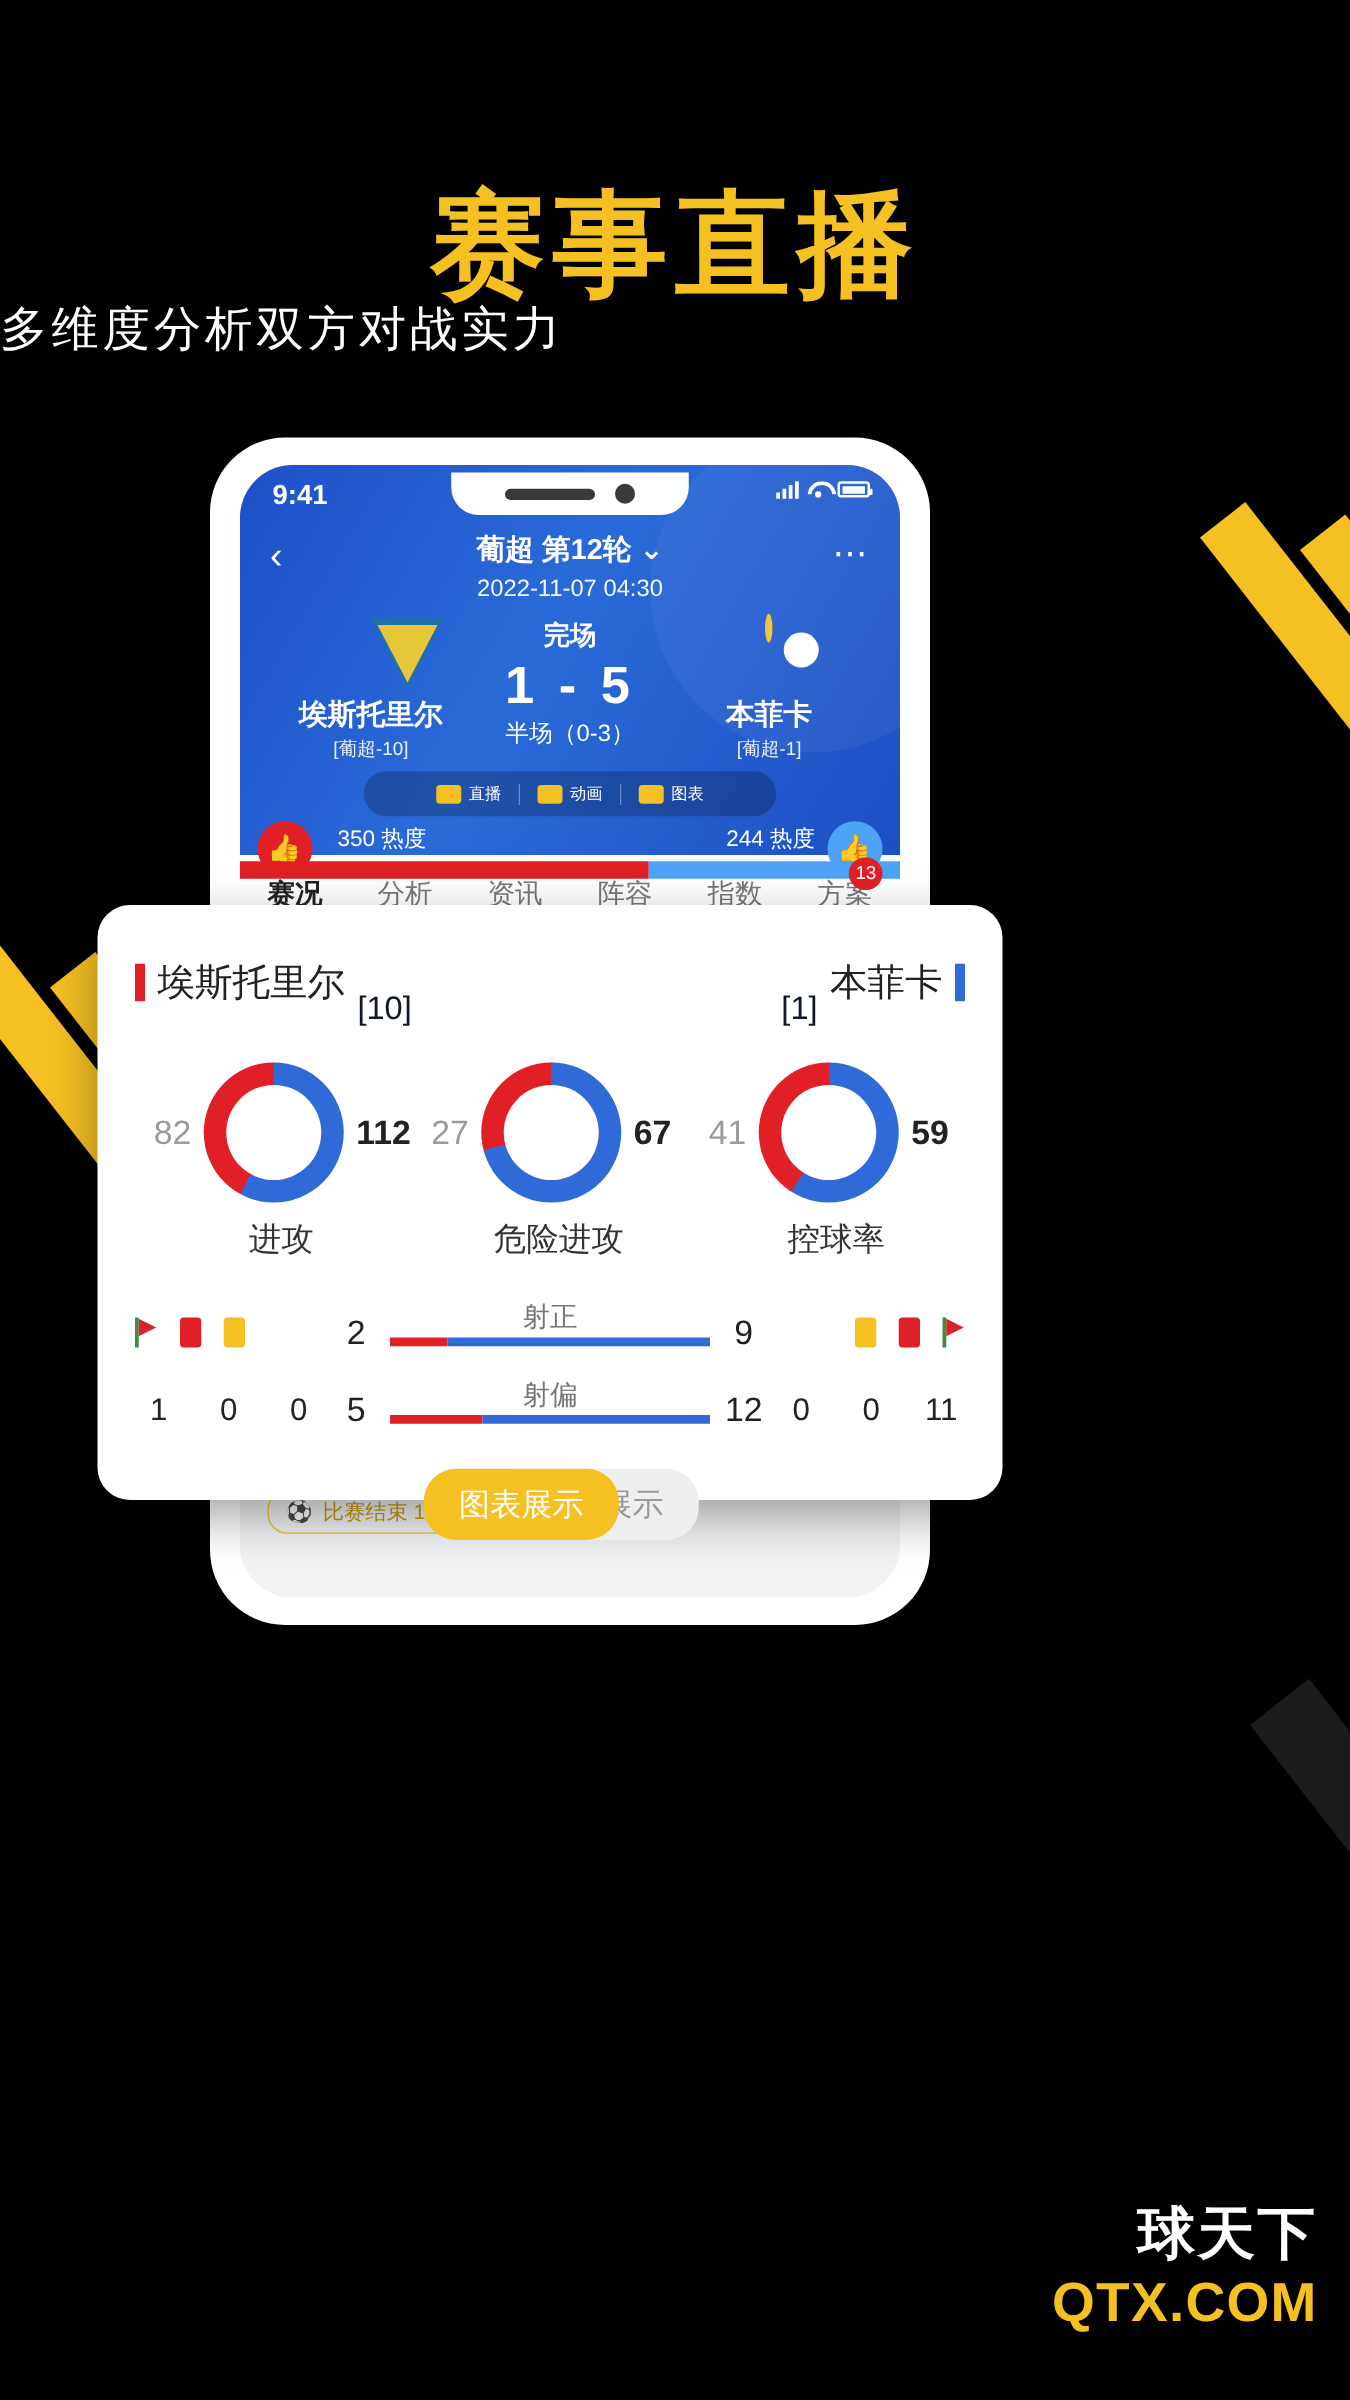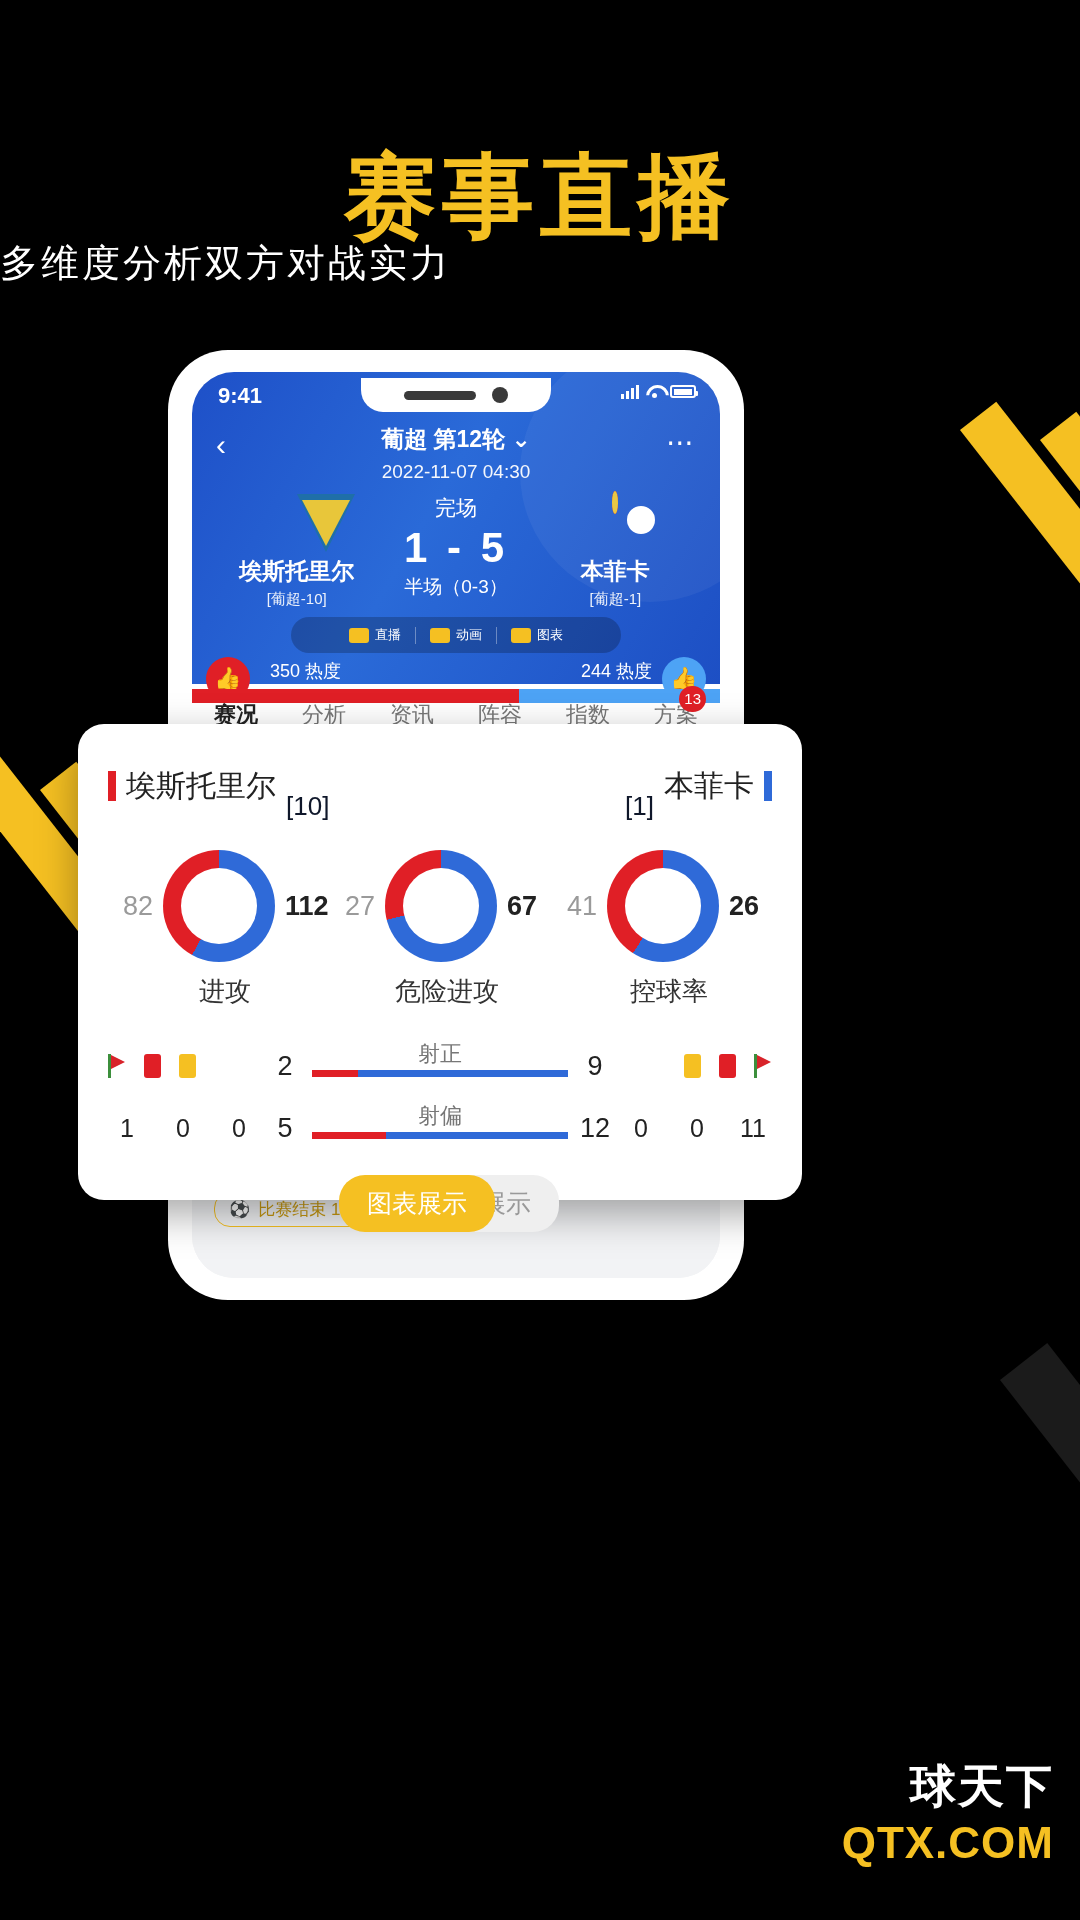--- a/index.html
+++ b/index.html
@@ -59,21 +59,21 @@
   .league { text-align:center; font-size:23px; font-weight:bold; padding-top:4px; }
   .mdate { text-align:center; font-size:19px; padding-top:6px; opacity:.95; }
   .dots { position:absolute; right:24px; top:6px; font-size:28px; letter-spacing:2px; }
 
   .teams { display:flex; align-items:flex-start; justify-content:space-between;
      padding:8px 30px 0; color:#fff; }
   .team { width:150px; text-align:center; }
   .tname { font-size:23px; font-weight:bold; margin-top:4px; }
   .trank { font-size:15px; opacity:.92; margin-top:3px; }
   .score-box { text-align:center; width:170px; }
-  .status-t { font-size:21px; font-weight:normal; }
+  .status-t { font-size:21px; font-weight:bold; }
   .score { font-size:42px; font-weight:bold; letter-spacing:4px; margin-top:2px; }
   .half { font-size:19px; margin-top:2px; }
 
   .crest { width:58px; height:58px; margin:0 auto; position:relative; }
   .crest-a { width:0;height:0;border-left:29px solid transparent;border-right:29px solid transparent;
      border-top:58px solid #1f6fa8; position:absolute; }
   .crest-a::after{content:"";position:absolute;left:-24px;top:-52px;width:0;height:0;
      border-left:24px solid transparent;border-right:24px solid transparent;border-top:46px solid #e8c63a;}
   .crest-b { width:56px;height:56px;border-radius:50%;background:#cf1126;border:3px solid #e8c63a;
      position:relative; }
@@ -316,21 +316,21 @@
           <span class="dleft">27</span>
           <span class="donut" id="donut1" style="background: conic-gradient(rgb(47, 106, 216) 0deg, rgb(47, 106, 216) 255.6deg, rgb(224, 31, 38) 255.6deg, rgb(224, 31, 38) 360deg);"></span>
           <span class="dright">67</span>
         </div>
         <div class="dlabel">危险进攻</div>
       </div>
       <div class="dwrap">
         <div class="drow">
           <span class="dleft">41</span>
           <span class="donut" id="donut2" style="background: conic-gradient(rgb(47, 106, 216) 0deg, rgb(47, 106, 216) 212.4deg, rgb(224, 31, 38) 212.4deg, rgb(224, 31, 38) 360deg);"></span>
-          <span class="dright">26</span>
+          <span class="dright">59</span>
         </div>
         <div class="dlabel">控球率</div>
       </div>
     </div>
 
     <div class="statrows">
       <div class="srow">
         <span class="icons">
           <span class="ic-flag"></span>
           <span class="ic-red"></span>

